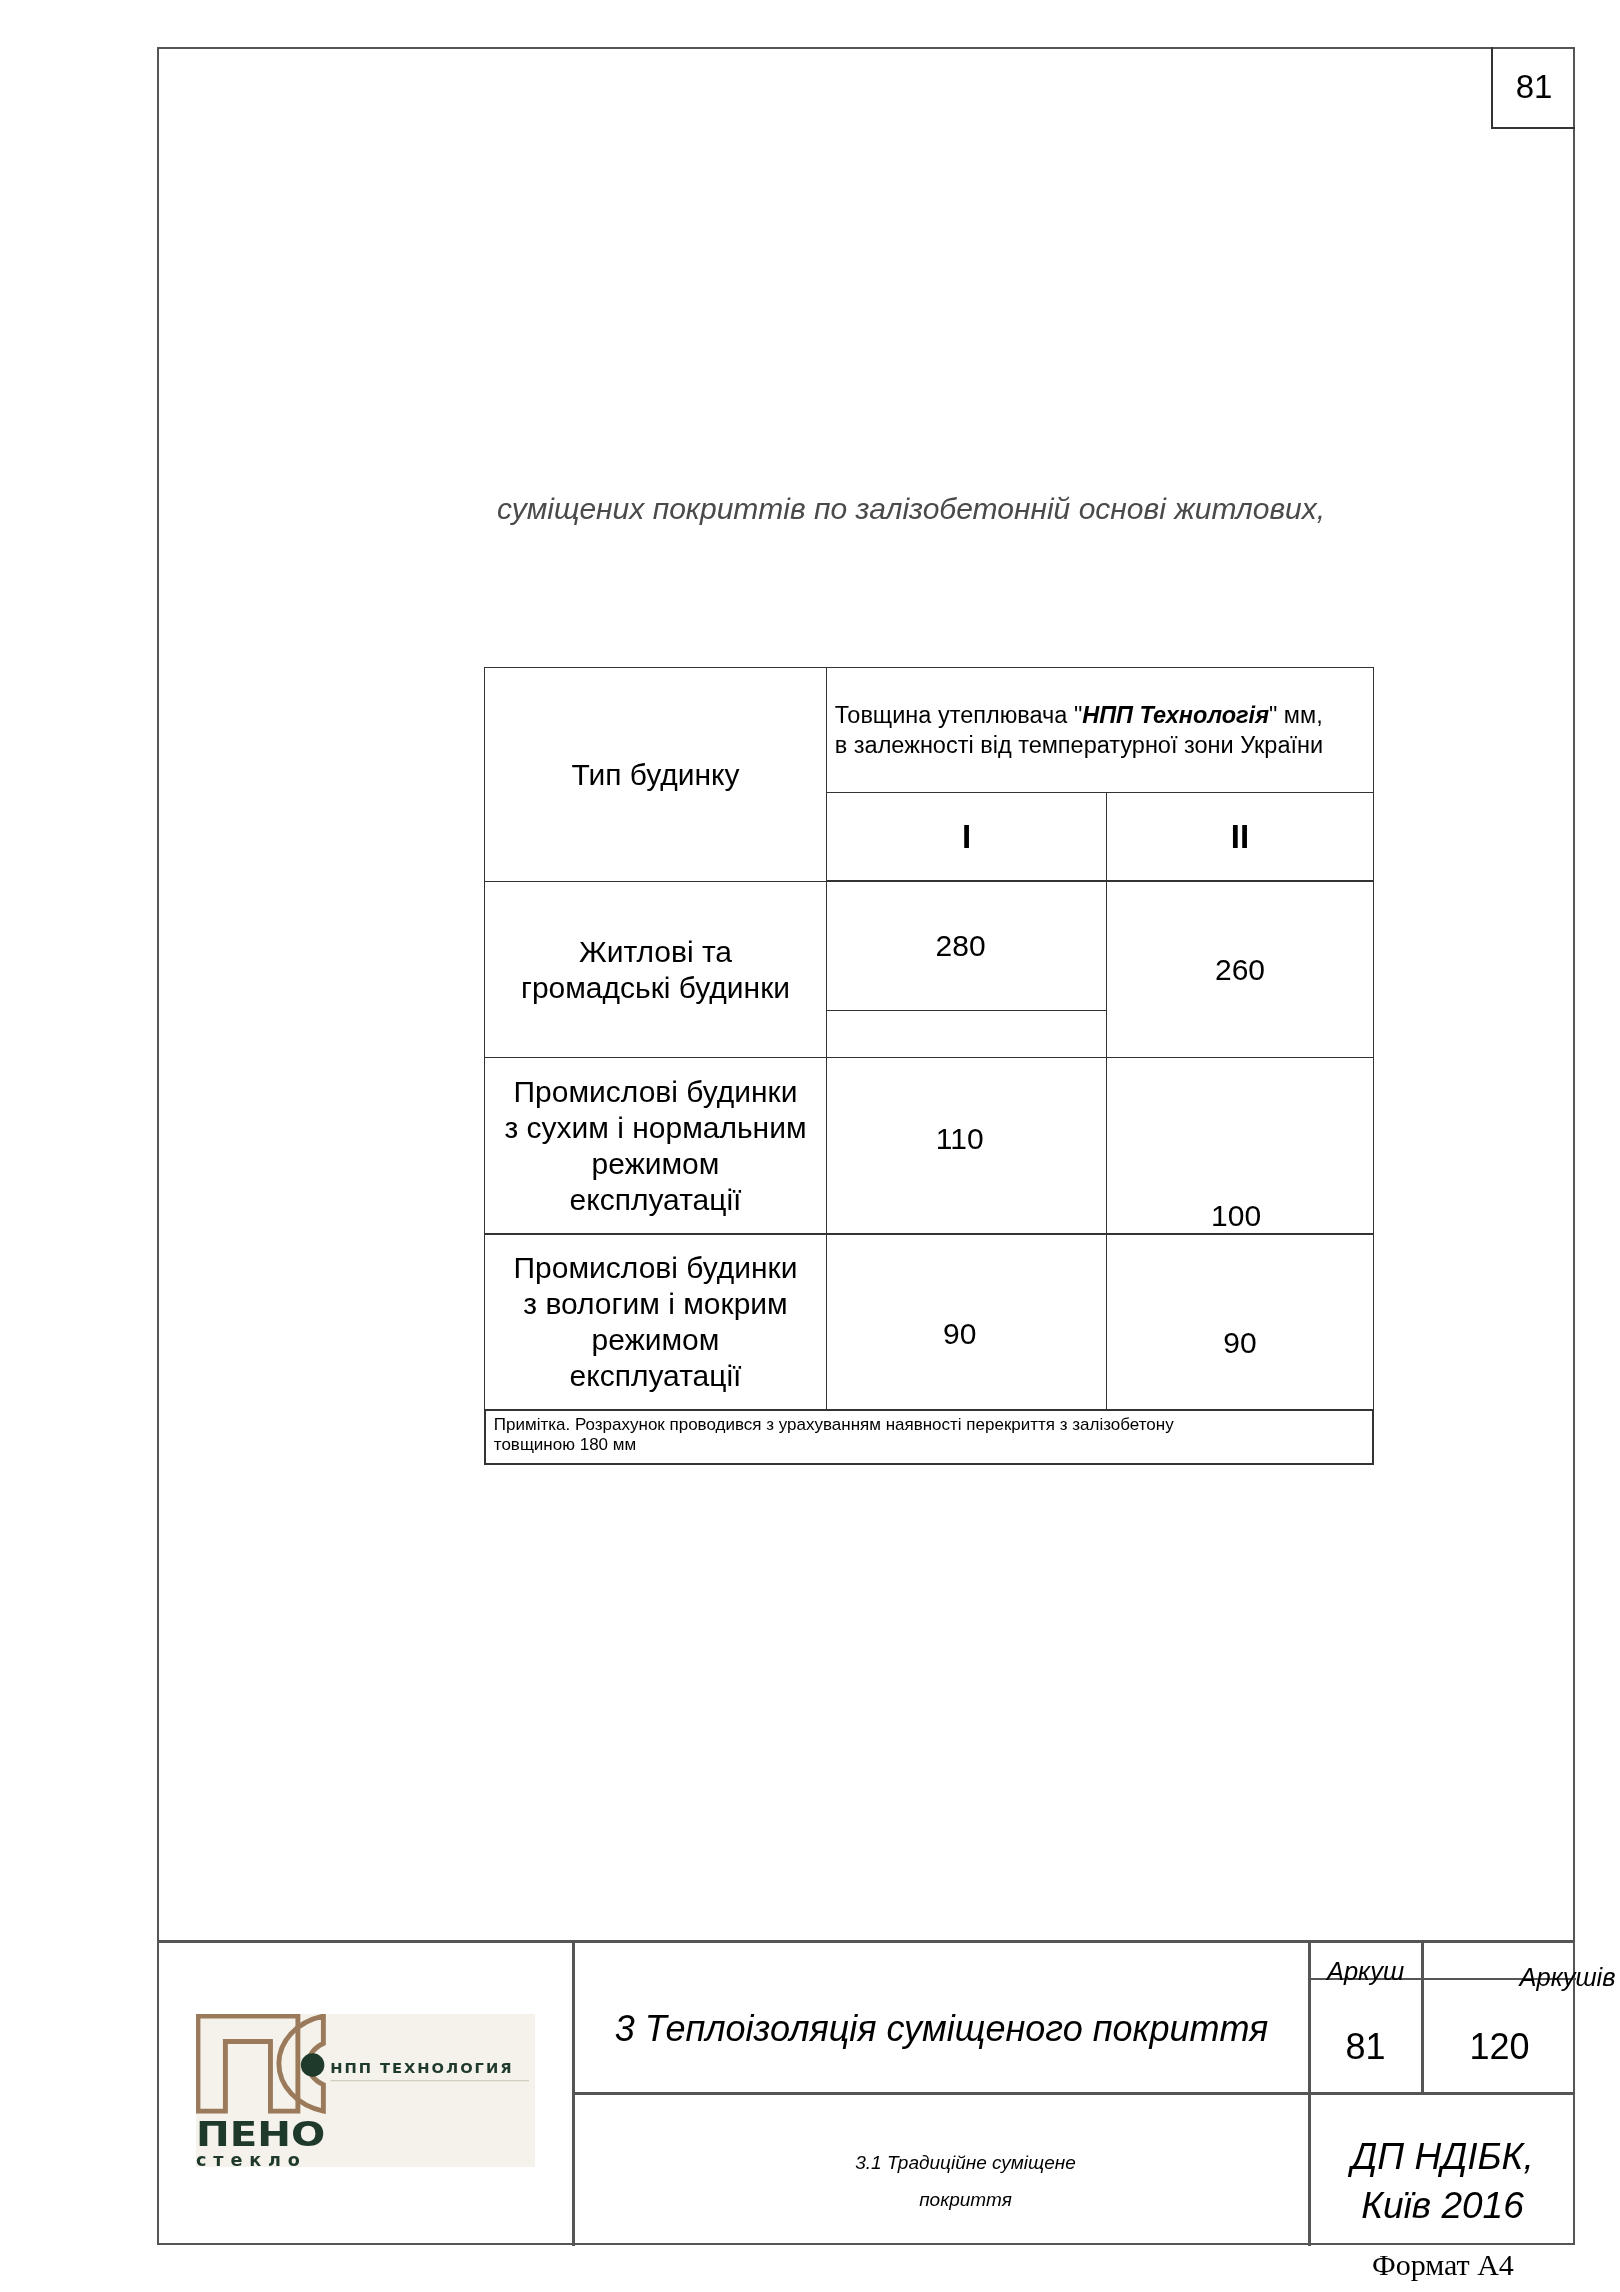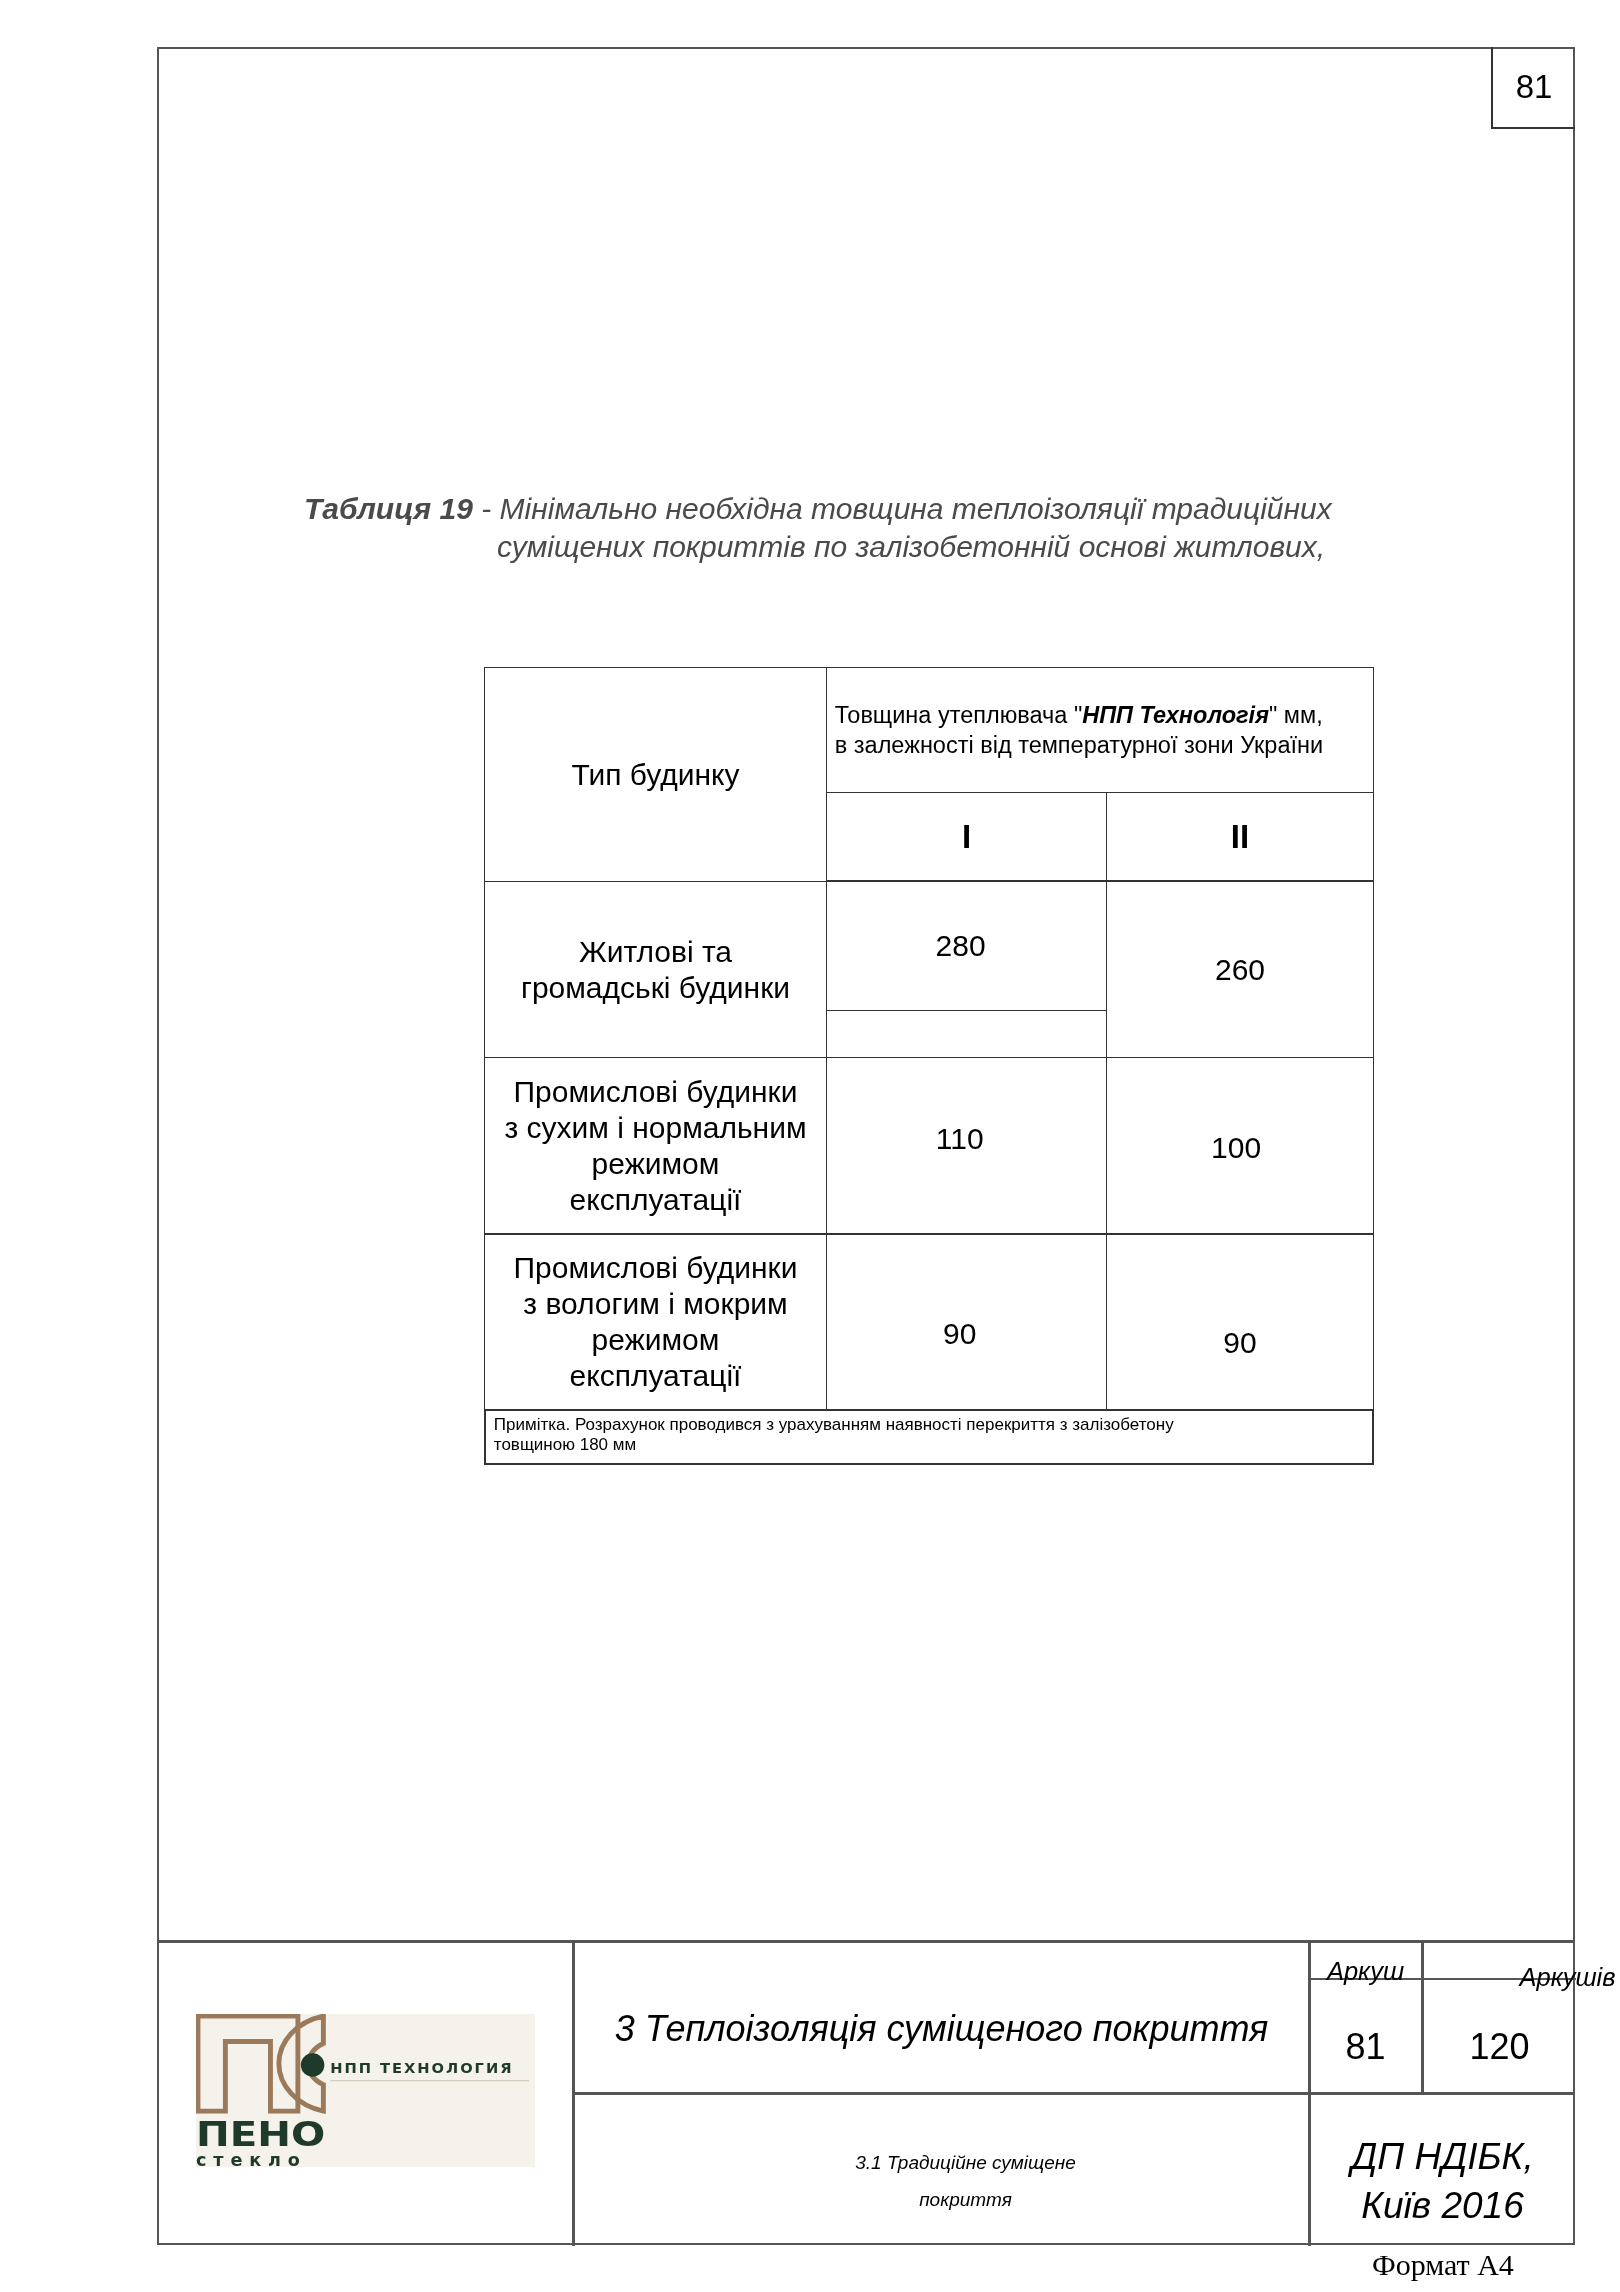--- a/index.html
+++ b/index.html
@@ -40,23 +40,20 @@
 </style>
 </head>
 <body>
 
 <div class="frame"></div>
 <div class="page-num-box">
   <span>81</span>
 </div>
 
 <div class="caption">
-  <div class="line1">
-    <span class="label">Таблиця 19</span><span style="white-space:pre"> - </span><span>Мінімально необхідна товщина теплоізоляції традиційних</span>
-  </div>
   <div class="cont">суміщених покриттів по залізобетонній основі житлових,</div>
 </div>
 
 <div class="tbl">
 
   <div class="cell hdr-type" style="left:0;top:0;width:343px;height:215px;">
     <span>Тип будинку</span>
   </div>
   <div class="cell hdr-thick" style="left:342px;top:0;width:548px;height:126px;">
     <div>
@@ -88,21 +85,21 @@
     <div>
       <div>Промислові будинки</div>
       <div>з сухим і нормальним</div>
       <div>режимом</div>
       <div>експлуатації</div>
     </div>
   </div>
   <div class="cell val" style="left:342px;top:390px;width:281px;height:177px;padding-right:13.7px;padding-bottom:14px;">
     <span>110</span>
   </div>
-  <div class="cell val" style="left:622px;top:390px;width:268px;height:177px;padding-right:7.8px;padding-top:5px;">
+  <div class="cell val" style="left:622px;top:390px;width:268px;height:177px;padding-right:7.8px;padding-top:5px;align-items:flex-end;">
     <span>100</span>
   </div>
 
   <div class="cell row-label" style="left:0;top:567px;width:343px;height:176px;">
     <div>
       <div>Промислові будинки</div>
       <div>з вологим і мокрим</div>
       <div>режимом</div>
       <div>експлуатації</div>
     </div>

